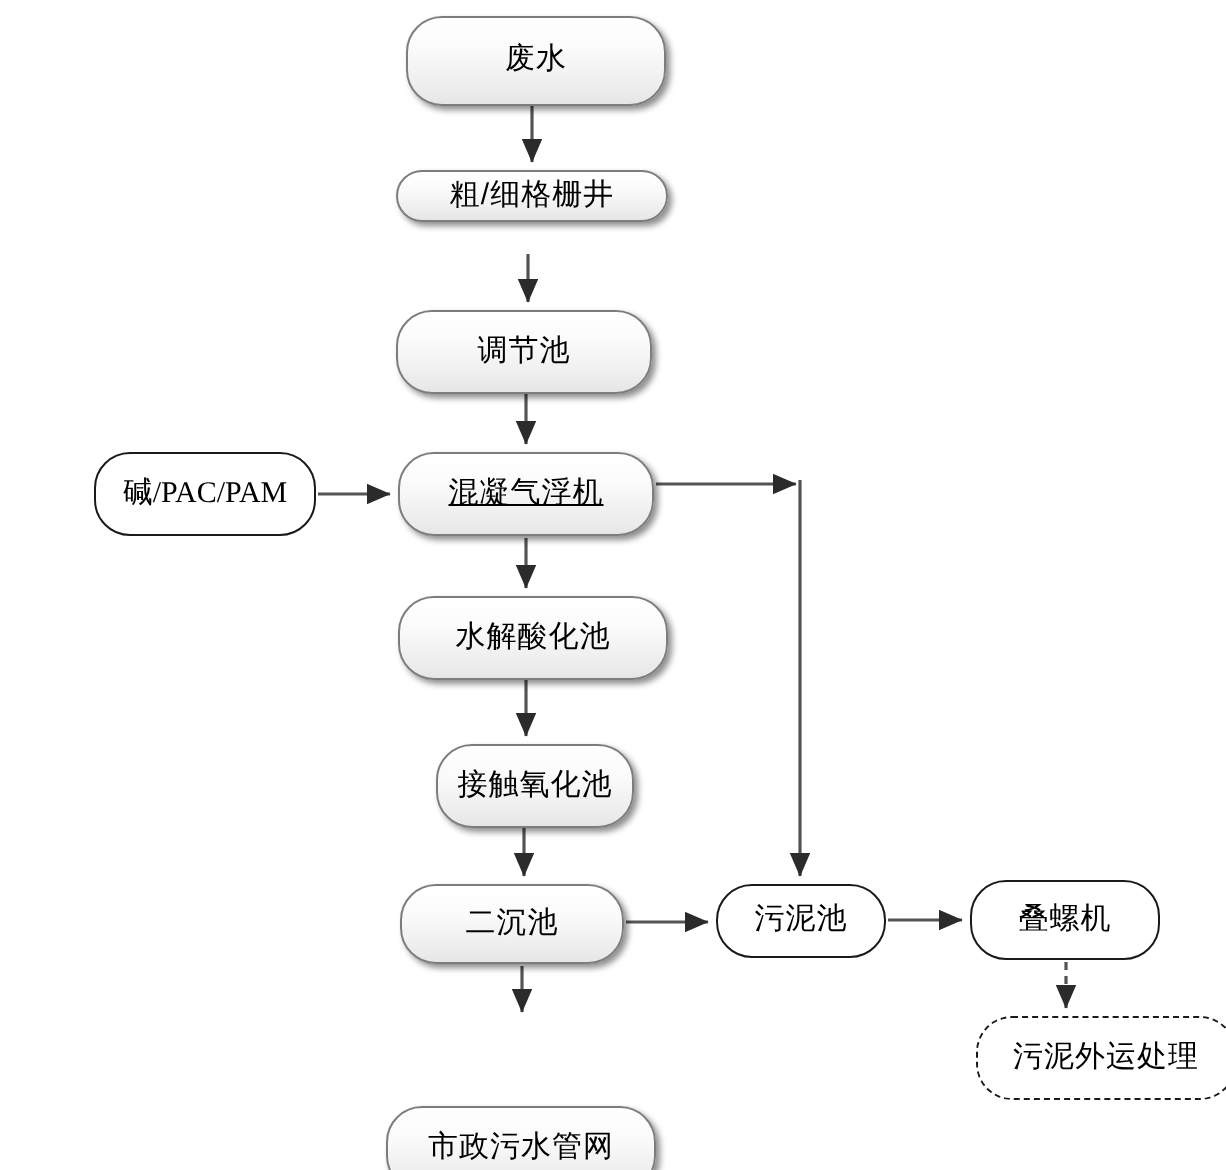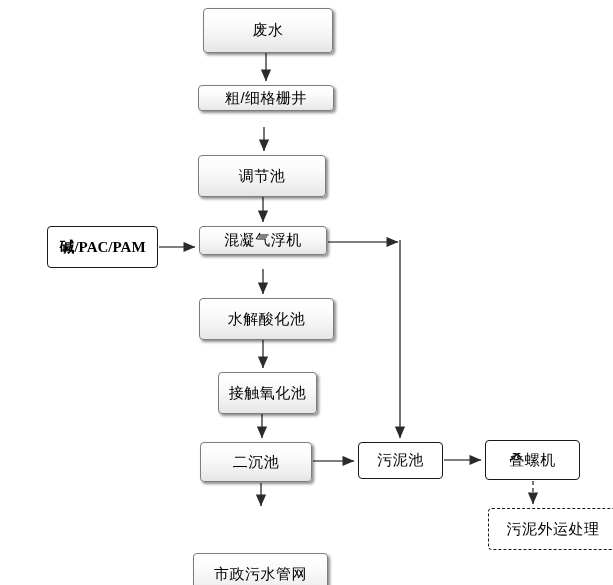--- a/index.html
+++ b/index.html
@@ -15,21 +15,21 @@
     overflow: hidden;
     font-family: "Liberation Sans", "DejaVu Sans", sans-serif;
   }
   .node {
     position: absolute;
     box-sizing: border-box;
     display: flex;
     align-items: center;
     justify-content: center;
     text-align: center;
-    border-radius: 4px;
+    border-radius: 18px;
     font-size: 15px;
     color: #000000;
     line-height: 1.1;
     letter-spacing: 0.5px;
     white-space: nowrap;
   }
   
   .node.proc {
     border: 1px solid #7d7d7d;
     background: linear-gradient(to bottom, #ffffff 0%, #fbfbfb 35%, #efefef 75%, #e6e6e6 100%);
@@ -42,21 +42,20 @@
   }
   
   .node.dashed {
     border: 1.5px dashed #1a1a1a;
     background: #ffffff;
   }
   .node.serif {
     font-family: "Liberation Serif", "DejaVu Serif", serif;
     font-size: 15px;
     letter-spacing: 0;
-    font-weight: bold;
   }
   svg.wires {
     position: absolute;
     left: 0;
     top: 0;
     width: 613px;
     height: 585px;
     pointer-events: none;
   }
 </style>
@@ -113,21 +112,21 @@
   </div>
 
   <div class="node proc" style="left:198px; top:155px; width:128px; height:42px;">
     <span>调节池</span>
   </div>
 
   <div class="node plain serif" style="left:47px; top:226px; width:111px; height:42px;">
     <span>碱/PAC/PAM</span>
   </div>
 
-  <div class="node proc" style="left:199px; top:226px; width:128px; height:29px;">
+  <div class="node proc" style="left:199px; top:226px; width:128px; height:42px;text-decoration:underline;">
     <span>混凝气浮机</span>
   </div>
 
   <div class="node proc" style="left:199px; top:298px; width:135px; height:42px;">
     <span>水解酸化池</span>
   </div>
 
   <div class="node proc" style="left:218px; top:372px; width:99px; height:42px;">
     <span>接触氧化池</span>
   </div>

